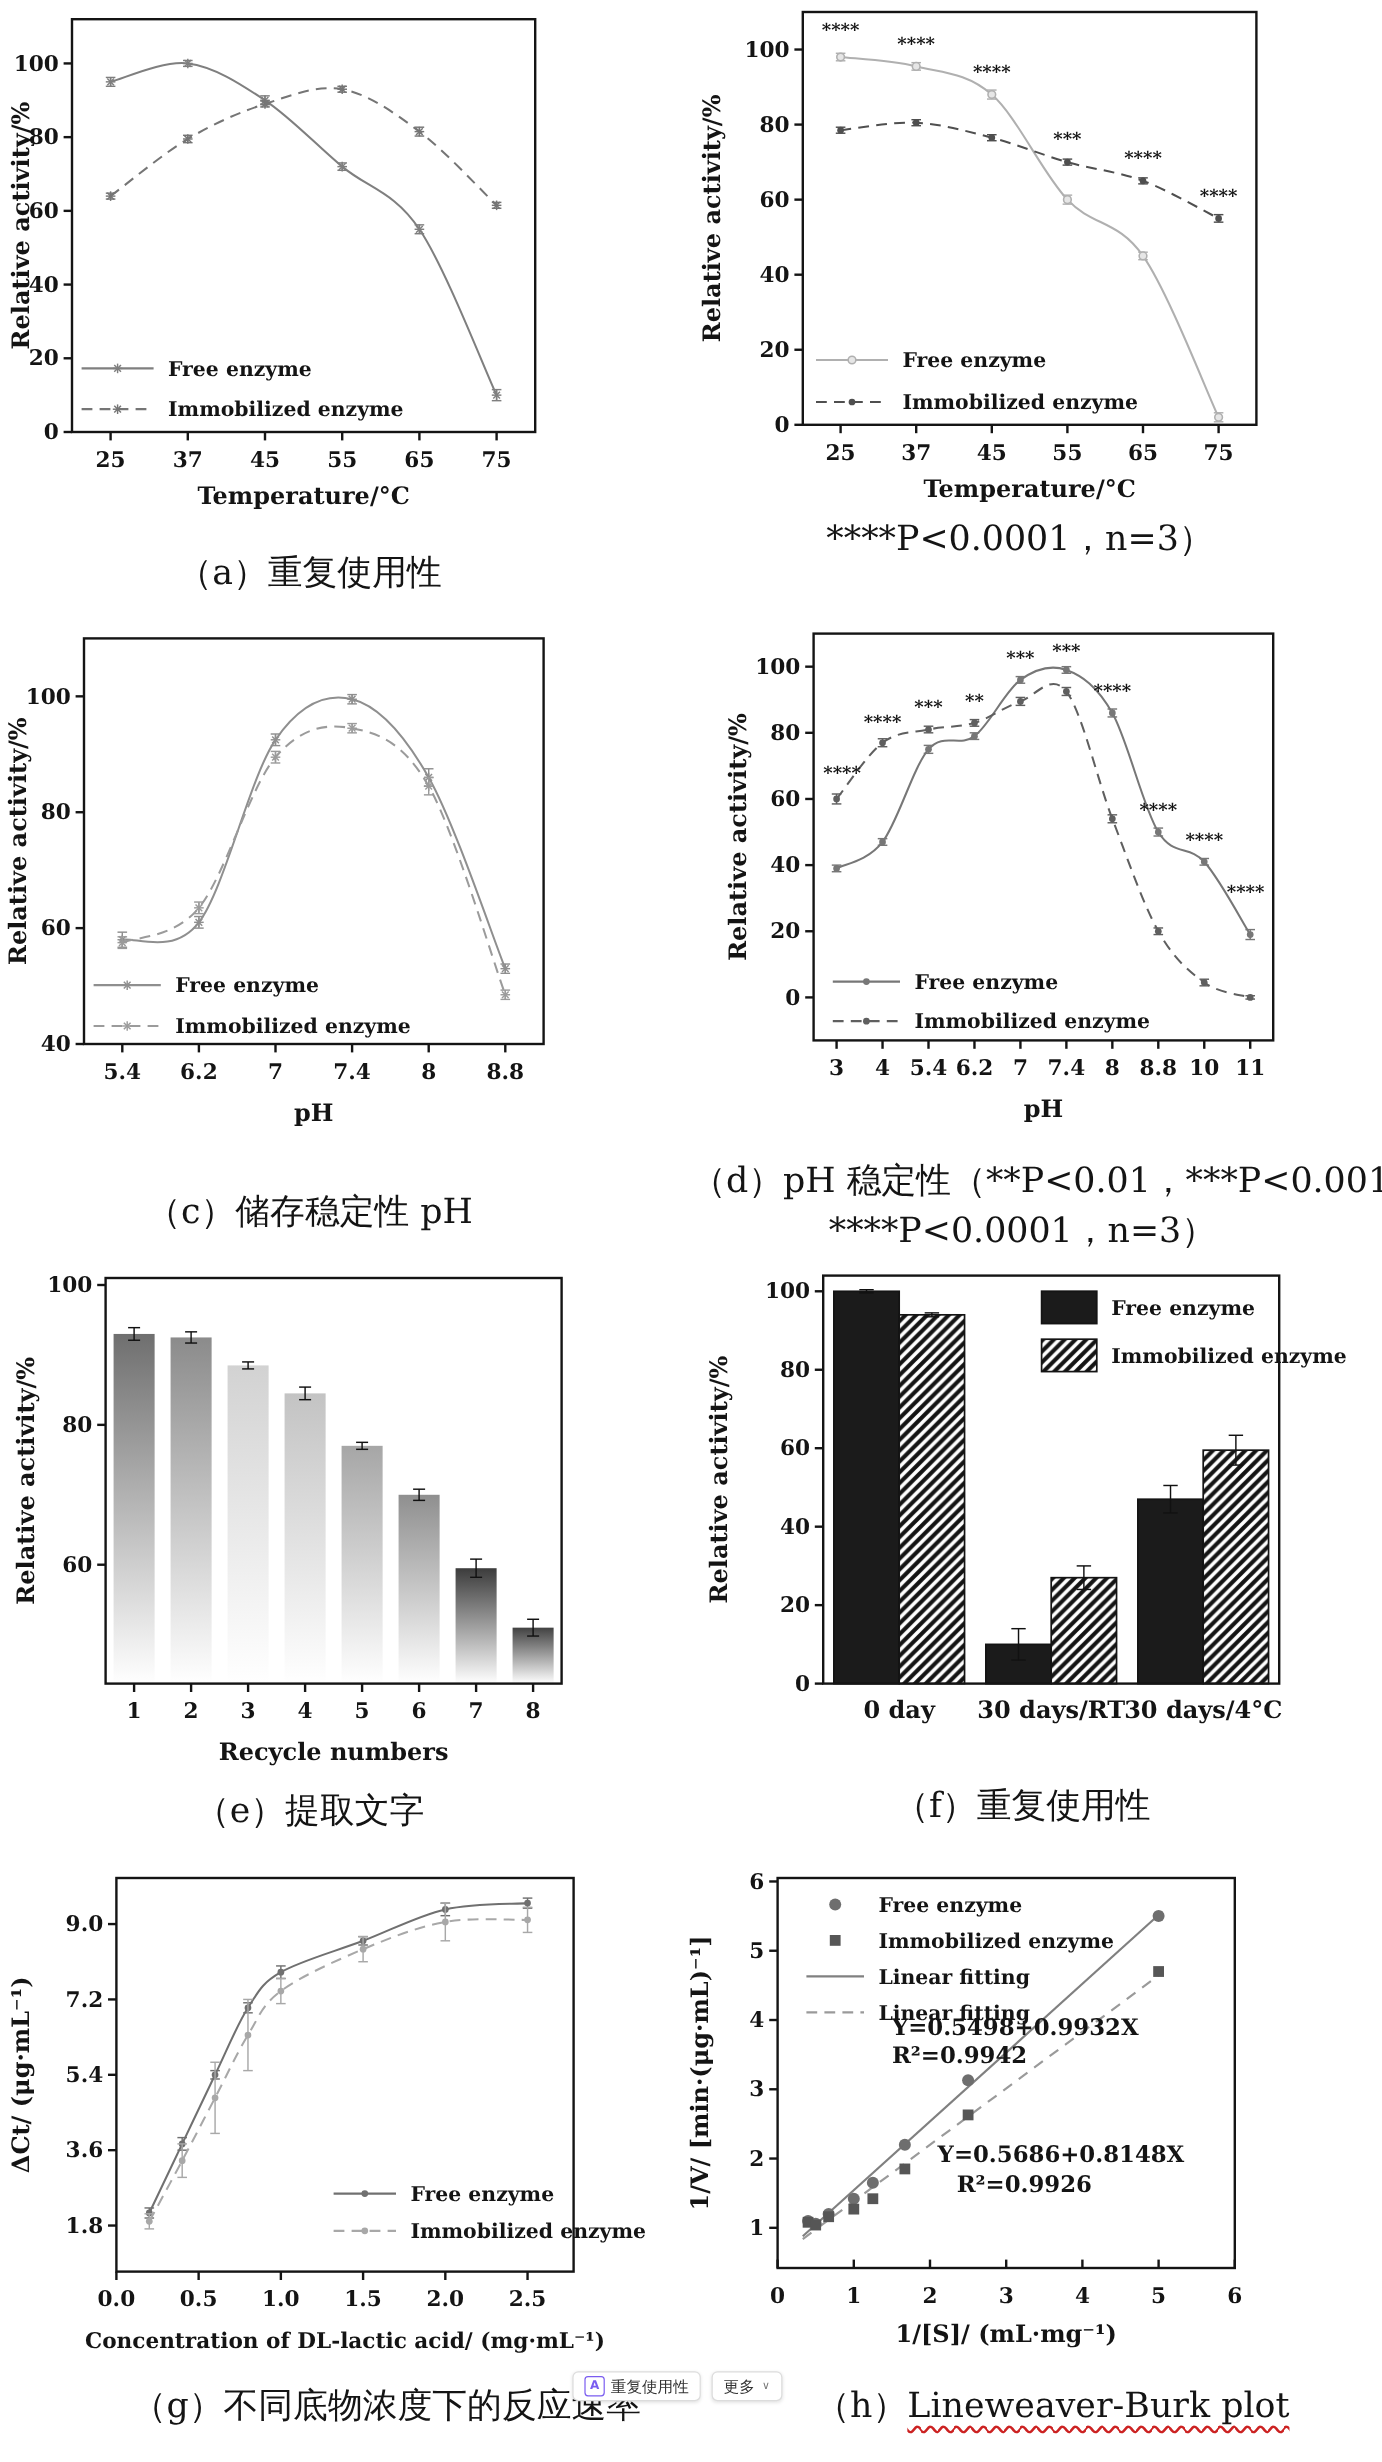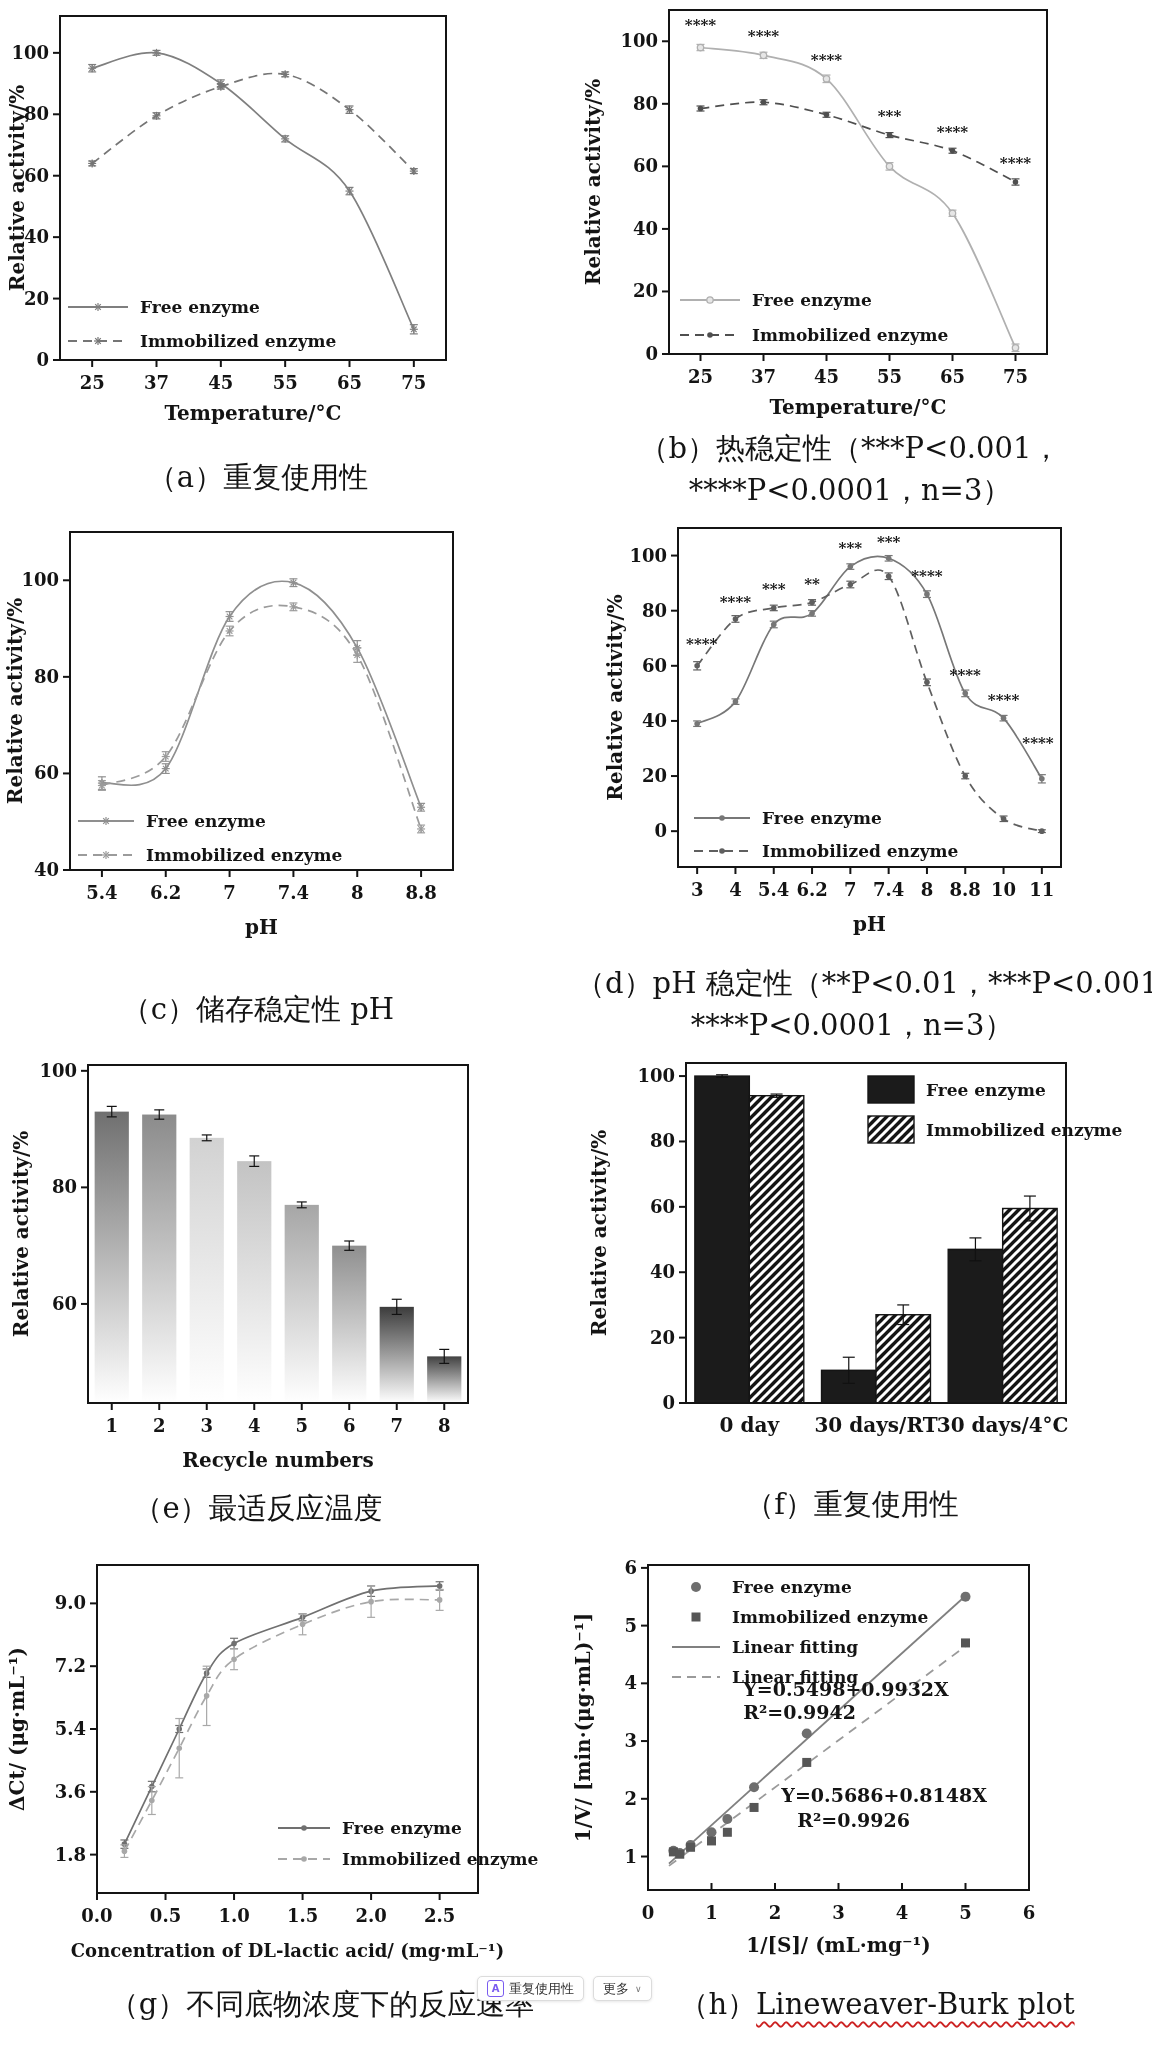--- a/index.html
+++ b/index.html
@@ -821,32 +821,31 @@
       <text x="156" y="99" font-size="17" text-anchor="start" font-weight="bold" font-family="&quot;DejaVu Serif&quot;,&quot;Liberation Serif&quot;,serif" fill="#141414">Linear fitting</text>
       <line x1="96" y1="123" x2="144" y2="123" stroke="#9a9a9a" stroke-width="1.8" stroke-dasharray="9,6"></line>
       <text x="156" y="129" font-size="17" text-anchor="start" font-weight="bold" font-family="&quot;DejaVu Serif&quot;,&quot;Liberation Serif&quot;,serif" fill="#141414">Linear fitting</text>
     </svg>
   </div>
 
 <div class="cap" style="left:8px;top:456px;width:500px">
     <span>（a）重复使用性</span>
   </div>
 <div class="cap" style="left:578px;top:427px;width:544px">
-  <span>（b）热稳定性（***P&lt;0.001，</span>
   <span>****P&lt;0.0001，n=3）</span>
 </div>
 <div class="cap" style="left:8px;top:988px;width:500px">
     <span>（c）储存稳定性 pH</span>
   </div>
 <div class="cap" style="left:576px;top:962px;width:552px">
   <span>（d）pH 稳定性（**P&lt;0.01，***P&lt;0.001，</span>
   <span>****P&lt;0.0001，n=3）</span>
 </div>
 <div class="cap" style="left:8px;top:1487px;width:500px">
-    <span>（e）最适反应温度</span>
+    <span>（e）提取文字</span>
   </div>
 <div class="cap" style="left:576px;top:1483px;width:552px">
     <span>（f）重复使用性</span>
   </div>
 <div class="cap" style="left:16px;top:1983px;width:612px">
     <span>（g）不同底物浓度下的反应速率</span>
   </div>
 <div class="cap" style="left:622px;top:1983px;width:510px;white-space:nowrap">
   <span class="inline-part">（h）</span><span class="inline-part wavy">Lineweaver-Burk plot</span>
 </div>

